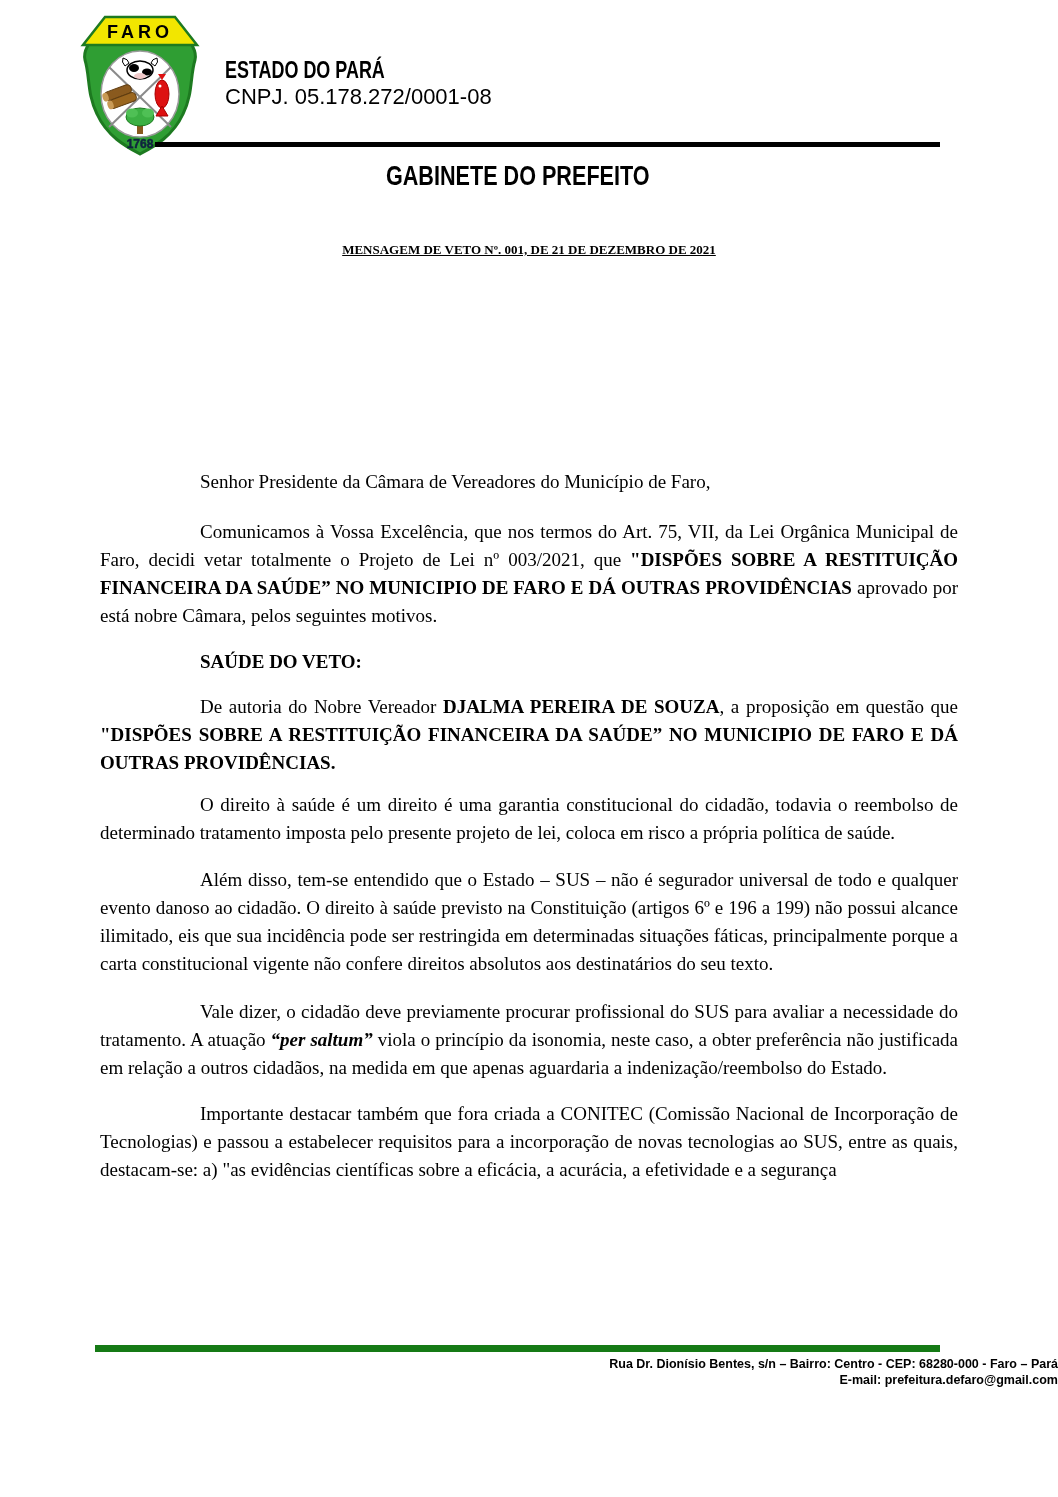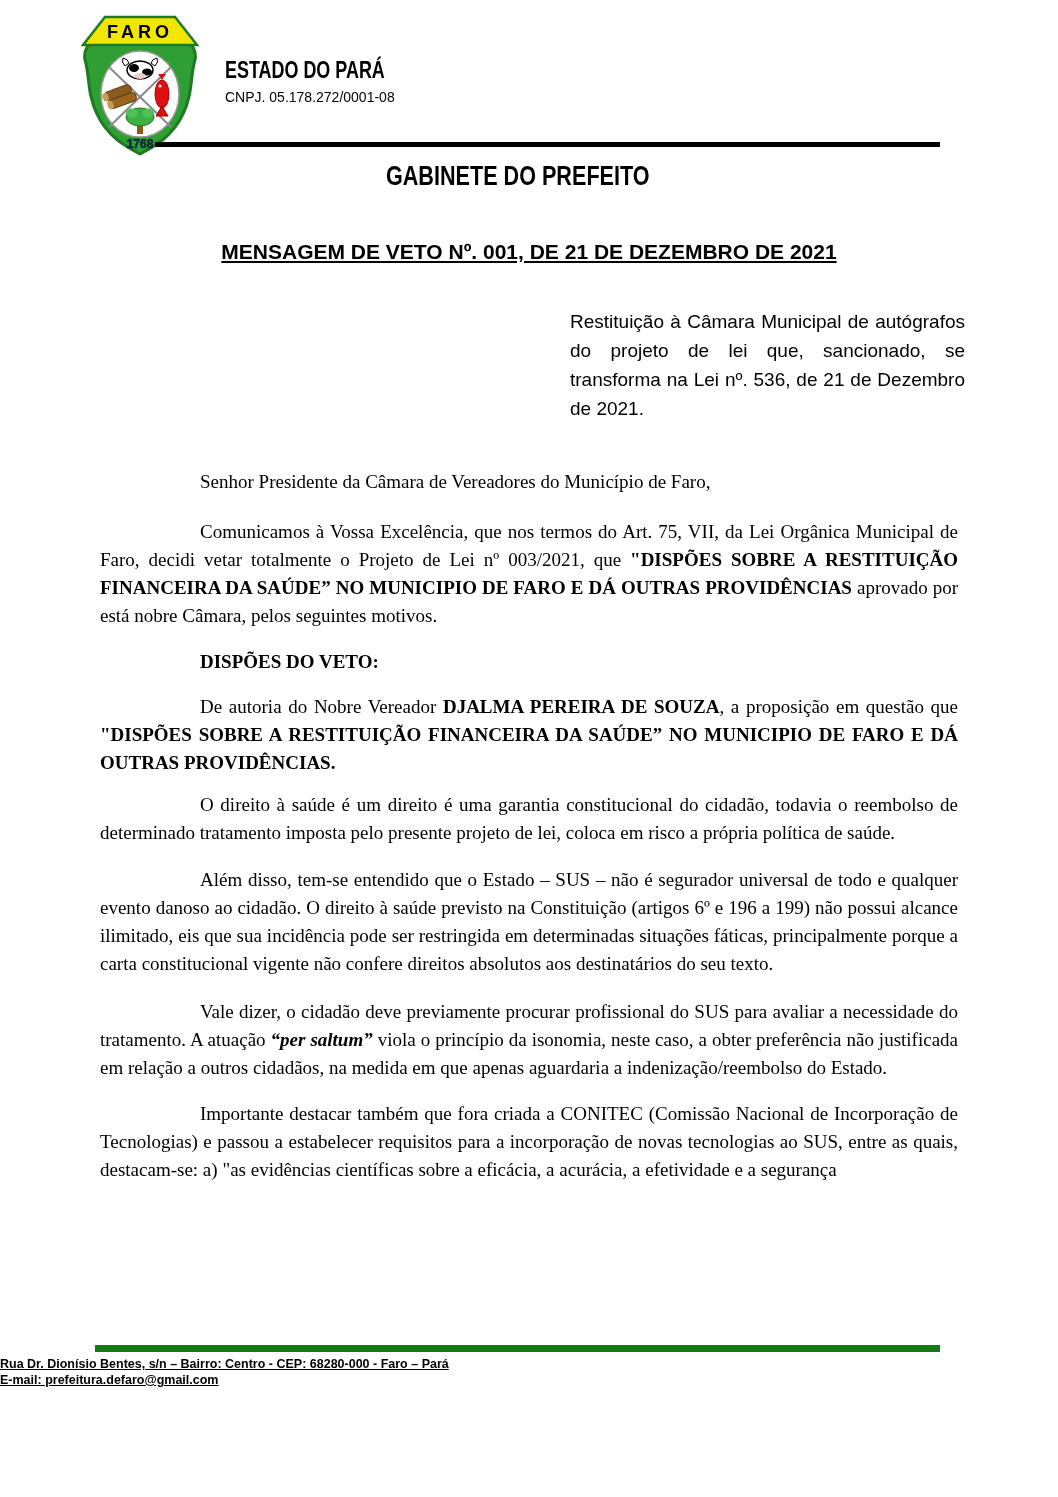--- a/index.html
+++ b/index.html
@@ -19,21 +19,21 @@
     display:inline-block;
     font-weight:bold;
     font-size:23px;
     line-height:29px;
     letter-spacing:0px;
     transform:scaleX(0.78);
     transform-origin:left center;
     white-space:nowrap;
   }
   .hdr-cnpj{
-    font-size:14px;
+    font-size:22px;
     line-height:24px;
     white-space:nowrap;
   }
   #header-rule{
     position:absolute;left:155px;top:142px;
     width:785px;height:5px;background:#000;
   }
   #office-row{
     position:absolute;left:8px;top:160px;width:1020px;
     text-align:center;
@@ -44,23 +44,24 @@
     transform:scaleX(0.80);
     transform-origin:center center;
     white-space:nowrap;
   }
   
   #doc-title-row{
     position:absolute;left:0;top:240px;width:1058px;
     text-align:center;
   }
   #doc-title-row .doc-title{
-    font-weight:bold;font-size:21px;
+    font-weight:bold;font-size:13px;
     text-decoration:underline;
     white-space:nowrap;
+    font-family:Liberation Serif, serif;
   }
   
   #citation{
     position:absolute;left:570px;top:307px;width:395px;
     font-size:19px;line-height:29px;
     text-align:justify;
   }
   
   #body{
     position:absolute;left:100px;top:468px;width:858px;
@@ -81,22 +82,22 @@
   .mt-g{margin-top:20px !important;}
   .mt-h{margin-top:18px !important;}
   .bi{font-weight:bold;font-style:italic;}
   
   #footer-rule{
     position:absolute;left:95px;top:1345px;
     width:845px;height:7px;background:#157a15;
   }
   #footer-text{
     position:absolute;left:0;top:1356px;width:1058px;
-    text-align:left;
-    font-size:12.5px;font-weight:bold;line-height:16px;text-decoration:underline;
+    text-align:right;
+    font-size:12.5px;font-weight:bold;line-height:16px;
   }
   
   .crest-banner-text{font-family:"Liberation Sans",sans-serif;font-weight:bold;}
 </style>
 </head>
 <body>
 
 <div id="page">
 
   <div id="crest">
@@ -154,29 +155,28 @@
   <div id="header-rule"></div>
 
   <div id="office-row">
     <span class="hdr-office">GABINETE DO PREFEITO</span>
   </div>
 
   <div id="doc-title-row">
     <span class="doc-title">MENSAGEM DE VETO Nº. 001, DE 21 DE DEZEMBRO DE 2021</span>
   </div>
 
-  <div id="citation">Restituição à Câmara Municipal de autógrafos do projeto de lei que, sancionado, se transforma na Lei nº. 536, de 21 de Dezembro de 2021.</div>
 
   <div id="body">
 
     <p>Senhor Presidente da Câmara de Vereadores do Município de Faro,</p>
 
     <p class="mt-a"><span>Comunicamos à Vossa Excelência, que nos termos do Art. 75, VII, da Lei Orgânica Municipal de Faro, decidi vetar totalmente o Projeto de Lei nº 003/2021, que </span><b>"DISPÕES SOBRE A RESTITUIÇÃO FINANCEIRA DA SAÚDE” NO MUNICIPIO DE FARO E DÁ OUTRAS PROVIDÊNCIAS</b><span> aprovado por está nobre Câmara, pelos seguintes motivos.</span></p>
 
-    <p class="heading mt-b"><span>DISPÕES DO VETO:</span></p>
+    <p class="heading mt-b"><span>SAÚDE DO VETO:</span></p>
 
     <p class="mt-c"><span>De autoria do Nobre Vereador </span><b>DJALMA PEREIRA DE SOUZA</b><span>, a proposição em questão que </span><b>"DISPÕES SOBRE A RESTITUIÇÃO FINANCEIRA DA SAÚDE” NO MUNICIPIO DE FARO E DÁ OUTRAS PROVIDÊNCIAS.</b></p>
 
 
     <p class="mt-e">O direito à saúde é um direito é uma garantia constitucional do cidadão, todavia o reembolso de determinado tratamento imposta pelo presente projeto de lei, coloca em risco a própria política de saúde.</p>
 
     <p class="mt-f">Além disso, tem-se entendido que o Estado – SUS – não é segurador universal de todo e qualquer evento danoso ao cidadão. O direito à saúde previsto na Constituição (artigos 6º e 196 a 199) não possui alcance ilimitado, eis que sua incidência pode ser restringida em determinadas situações fáticas, principalmente porque a carta constitucional vigente não confere direitos absolutos aos destinatários do seu texto.</p>
 
     <p class="mt-g"><span>Vale dizer, o cidadão deve previamente procurar profissional do SUS para avaliar a necessidade do tratamento. A atuação </span><span class="bi">“per saltum”</span><span> viola o princípio da isonomia, neste caso, a obter preferência não justificada em relação a outros cidadãos, na medida em que apenas aguardaria a indenização/reembolso do Estado.</span></p>
 

